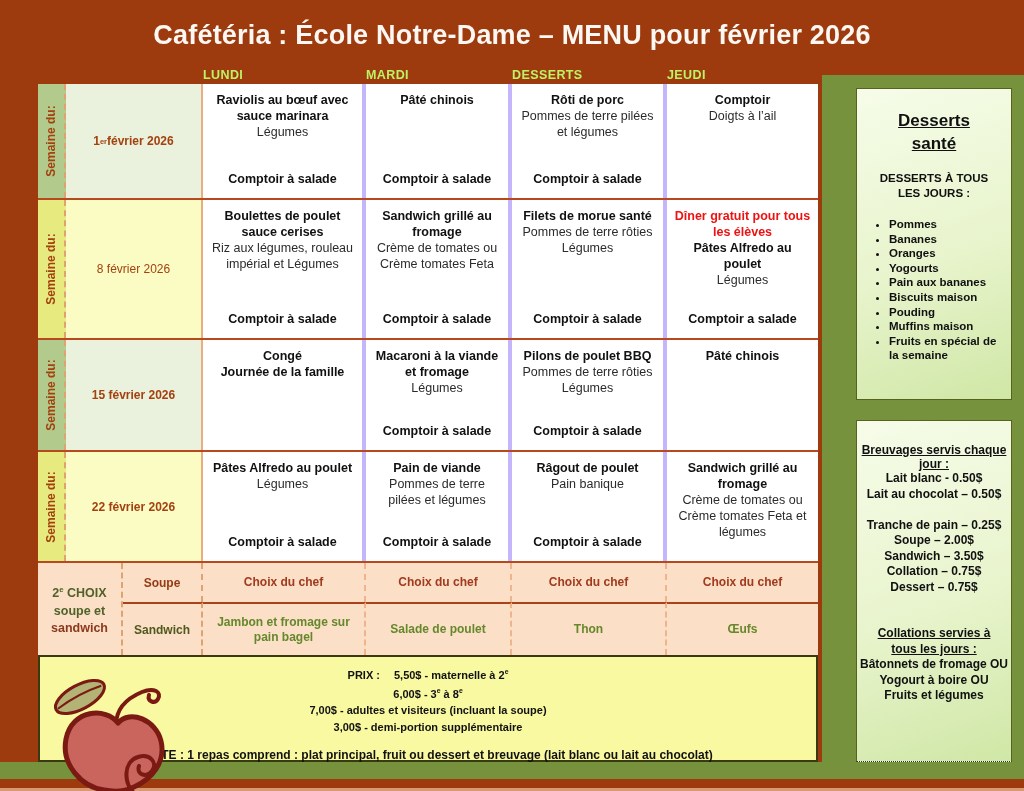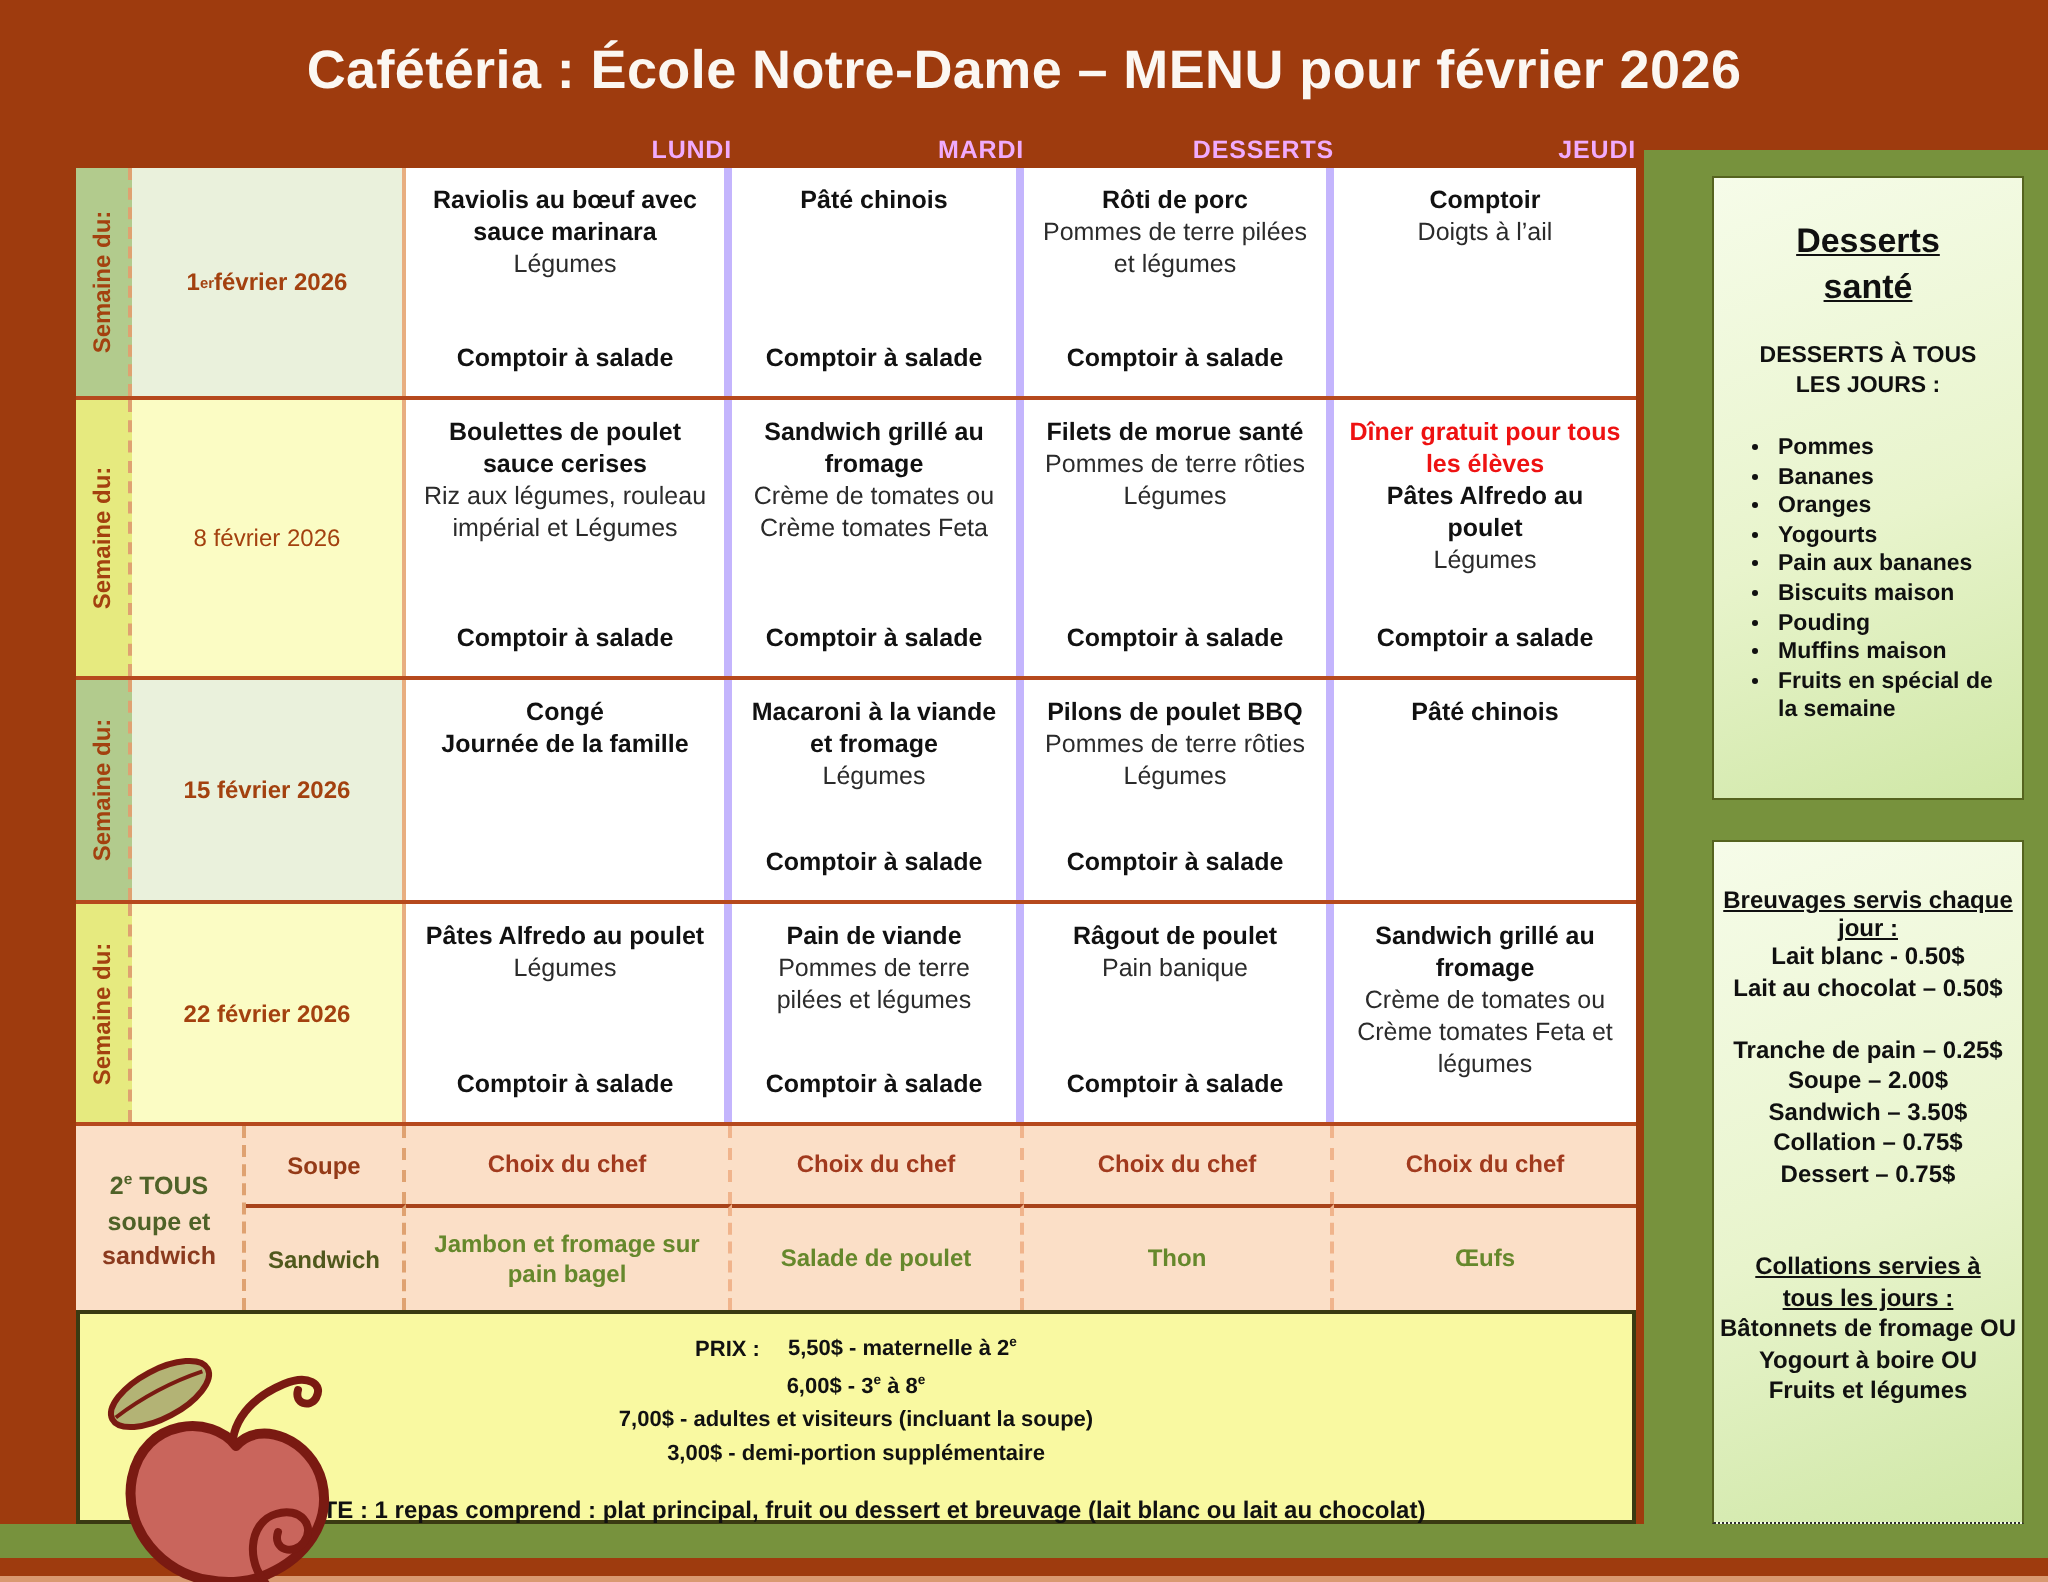--- a/index.html
+++ b/index.html
@@ -13,21 +13,21 @@
          color:#FBF7F2;font-size:27px;font-weight:bold;letter-spacing:0.2px;}
 
   
   .olive-strip{position:absolute;left:0;top:762px;width:1024px;height:17px;background:#77923D;}
   .bottom-line{position:absolute;left:0;bottom:0;width:1024px;height:3px;background:#D99970;}
 
   
   .menu{position:absolute;left:38px;top:66px;width:780px;}
   .grid6{display:grid;grid-template-columns:28px 137px 163px 146px 155px 151px;}
   .hdr-row{height:18px;align-items:center;}
-  .day-h{color:#f0abfc;font-weight:bold;font-size:12.5px;text-align:right;letter-spacing:0.4px;}
+  .day-h{color:#bef264;font-weight:bold;font-size:12.5px;text-align:left;letter-spacing:0.4px;}
 
   .week-row{border-bottom:2px solid #B6491D;}
   .week-row.green .sem-cell{background:#B2CB8D;}
   .week-row.green .date-cell{background:#EAF1DC;}
   .week-row.yellow .sem-cell{background:#E6EA7F;}
   .week-row.yellow .date-cell{background:#FBFCC4;}
 
   .sem-cell{position:relative;border-right:2px dashed #DFA271;}
   .sem-text{position:absolute;left:50%;top:50%;transform:translate(-50%,-50%) rotate(-90deg);
             font-weight:bold;font-size:12px;color:#A3410F;white-space:nowrap;}
@@ -218,21 +218,21 @@
           </div>
           <div class="menu-cell">
             <div class="line b">Sandwich grillé au fromage</div>
             <div class="line">Crème de tomates ou Crème tomates Feta et légumes</div>
           </div>
         </div>
       </div>
 
     <div class="choix" id="choix">
       <div class="choix-label" id="choix-label">
-          <div class="cl-line cl-0"><span>2</span><sup>e</sup><span> TOUS</span></div>
+          <div class="cl-line cl-0"><span>2</span><sup>e</sup><span> CHOIX</span></div>
           <div class="cl-line cl-1"><span>soupe et</span></div>
           <div class="cl-line cl-2"><span>sandwich</span></div>
         </div>
     <div class="mini-label soupe">Soupe</div>
         <div class="choix-val soupe-val">Choix du chef</div>
         <div class="choix-val soupe-val">Choix du chef</div>
         <div class="choix-val soupe-val">Choix du chef</div>
         <div class="choix-val soupe-val">Choix du chef</div>
         <div class="mini-label sand row-divide">Sandwich</div>
         <div class="choix-val sand-val row-divide">Jambon et fromage sur pain bagel</div>

